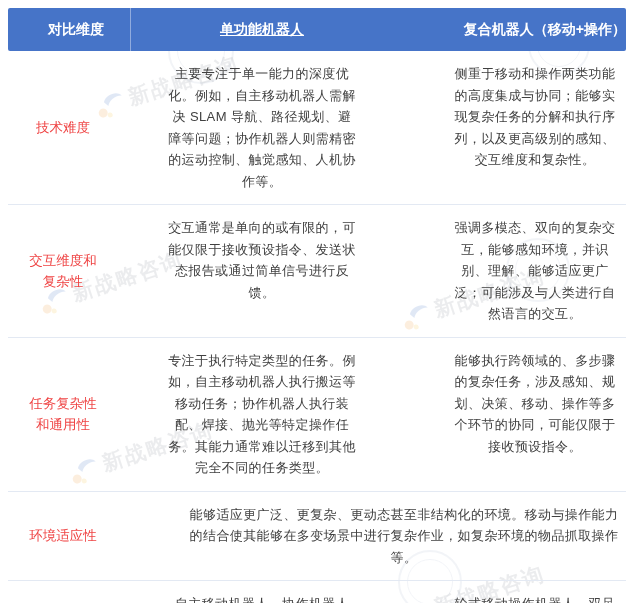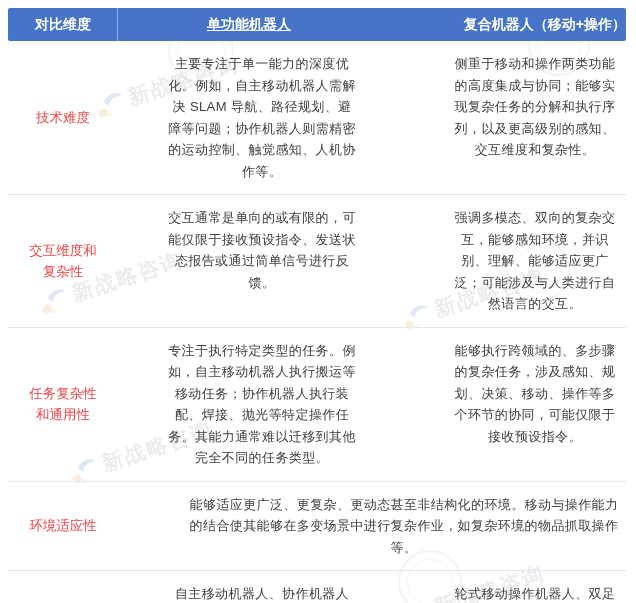--- a/index.html
+++ b/index.html
@@ -21,22 +21,23 @@
     width: 618px;
     z-index: 2;
   }
   .thead {
     display: flex;
     align-items: center;
     background: #4674c8;
     color: #ffffff;
     font-weight: bold;
     font-size: 14px;
-    height: 33px;
+    height: 43px;
     border-radius: 2px;
+    padding-left: 13px;
   }
   .th1 {
     width: 110px;
     text-align: center;
     position: relative;
     flex-shrink: 0;
   }
   .th1::after {
     content: "";
     position: absolute;

